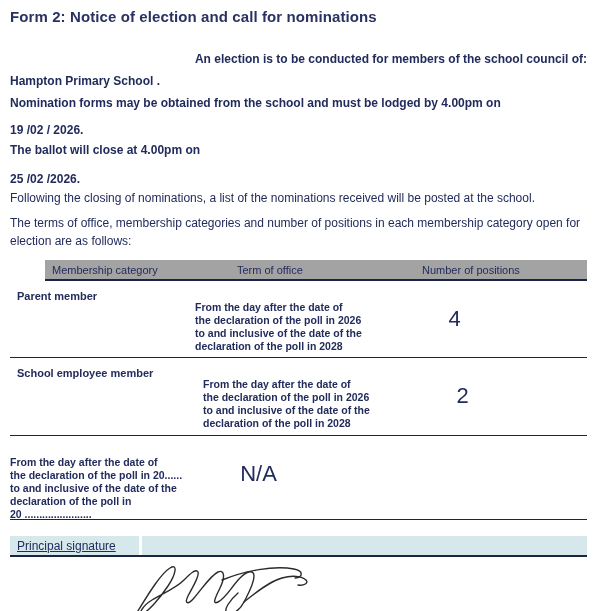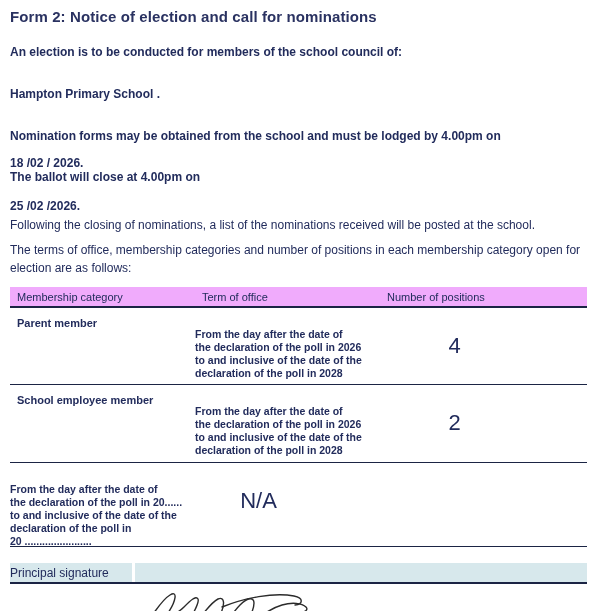--- a/index.html
+++ b/index.html
@@ -9,76 +9,76 @@
     color:#222c5c;
   }
   .page{padding:0 14px 0 10px;position:relative;}
 
   .title{
     font-size:15px;font-weight:700;margin:8px 0 0 0;
     color:#2a3261;letter-spacing:.1px;
   }
   p{margin:0;font-size:12px;line-height:14px;}
   .bold{font-weight:700;}
-  .mt10{margin-top:20px;}
-  .mt12{margin-top:28px;}
+  .mt10{margin-top:27px;text-align:right;}
+  .mt12{margin-top:8px;}
   .mt13{margin-top:13px;}
-  .mt6{}
+  .mt6{margin-top:6px;}
   .mt15{margin-top:15px;}
   .mt5{margin-top:5px;}
   .terms{margin-top:9px;line-height:18px;width:582px;}
 
   
   .tbl{margin-top:10px;width:577px;}
   .thead{
     display:grid;grid-template-columns:185px 185px 1fr;
-    background:#f0abfc;height:19px;align-items:center;
-    border-bottom:2px solid #1b2444;font-size:11px;
+    background:#a3a3a3;height:19px;align-items:center;
+    border-bottom:2px solid #1b2444;font-size:11px;margin-left:35px;
   }
   .th{padding-left:7px;}
   .trow{
     display:grid;grid-template-columns:185px 185px 1fr;
     border-bottom:1px solid #1b2444;box-sizing:border-box;
   }
   .row-a{height:77px;}
-  .row-b{height:78px;}
+  .row-b{height:78px;gap:8px;}
   .row-c{height:84px;}
   .cat{font-size:11px;font-weight:700;padding:9px 0 0 7px;}
   .term{
     font-size:10.5px;font-weight:700;line-height:13px;
     white-space:pre-line;padding-top:20px;
   }
   .pos{font-size:22px;text-align:center;padding-right:58px;padding-top:25px;}
 
   .notice{margin-top:9px;line-height:18px;width:582px;}
 
   .sigbar{
     margin-top:16px;display:flex;height:21px;width:577px;
     border-bottom:2px solid #1b2444;box-sizing:border-box;
   }
   .sigbar .label{
     width:122px;background:#d7e8ec;font-size:12px;line-height:21px;
-    border-right:3px solid #fff;
+    padding-left:7px;border-right:3px solid #fff;text-decoration:underline;
   }
   .sigbar .blank{flex:1;background:#d7e8ec;}
 
   .signature{margin-left:116px;margin-top:1px;}
   .signature svg{display:block;}
 </style>
 </head>
 <body>
 
 <div class="page">
 
   <h1 class="title">Form 2: Notice of election and call for nominations</h1>
 
   <p class="bold mt10">An election is to be conducted for members of the school council of:</p>
   <p class="bold mt12">Hampton Primary School .</p>
   <p class="bold mt12">Nomination forms may be obtained from the school and must be lodged by 4.00pm on</p>
-  <p class="bold mt13">18 /02 / 2026.</p>
+  <p class="bold mt13">19 /02 / 2026.</p>
   <p class="bold mt6">The ballot will close at 4.00pm on</p>
   <p class="bold mt15">25 /02 /2026.</p>
   <p class="mt5">Following the closing of nominations, a list of the nominations received will be posted at the school.</p>
   <p class="terms">The terms of office, membership categories and number of positions in each membership category open for election are as follows:</p>
 
   <div class="tbl">
     <div class="thead">
       <div class="th">Membership category</div>
       <div class="th">Term of office</div>
       <div class="th">Number of positions</div>

